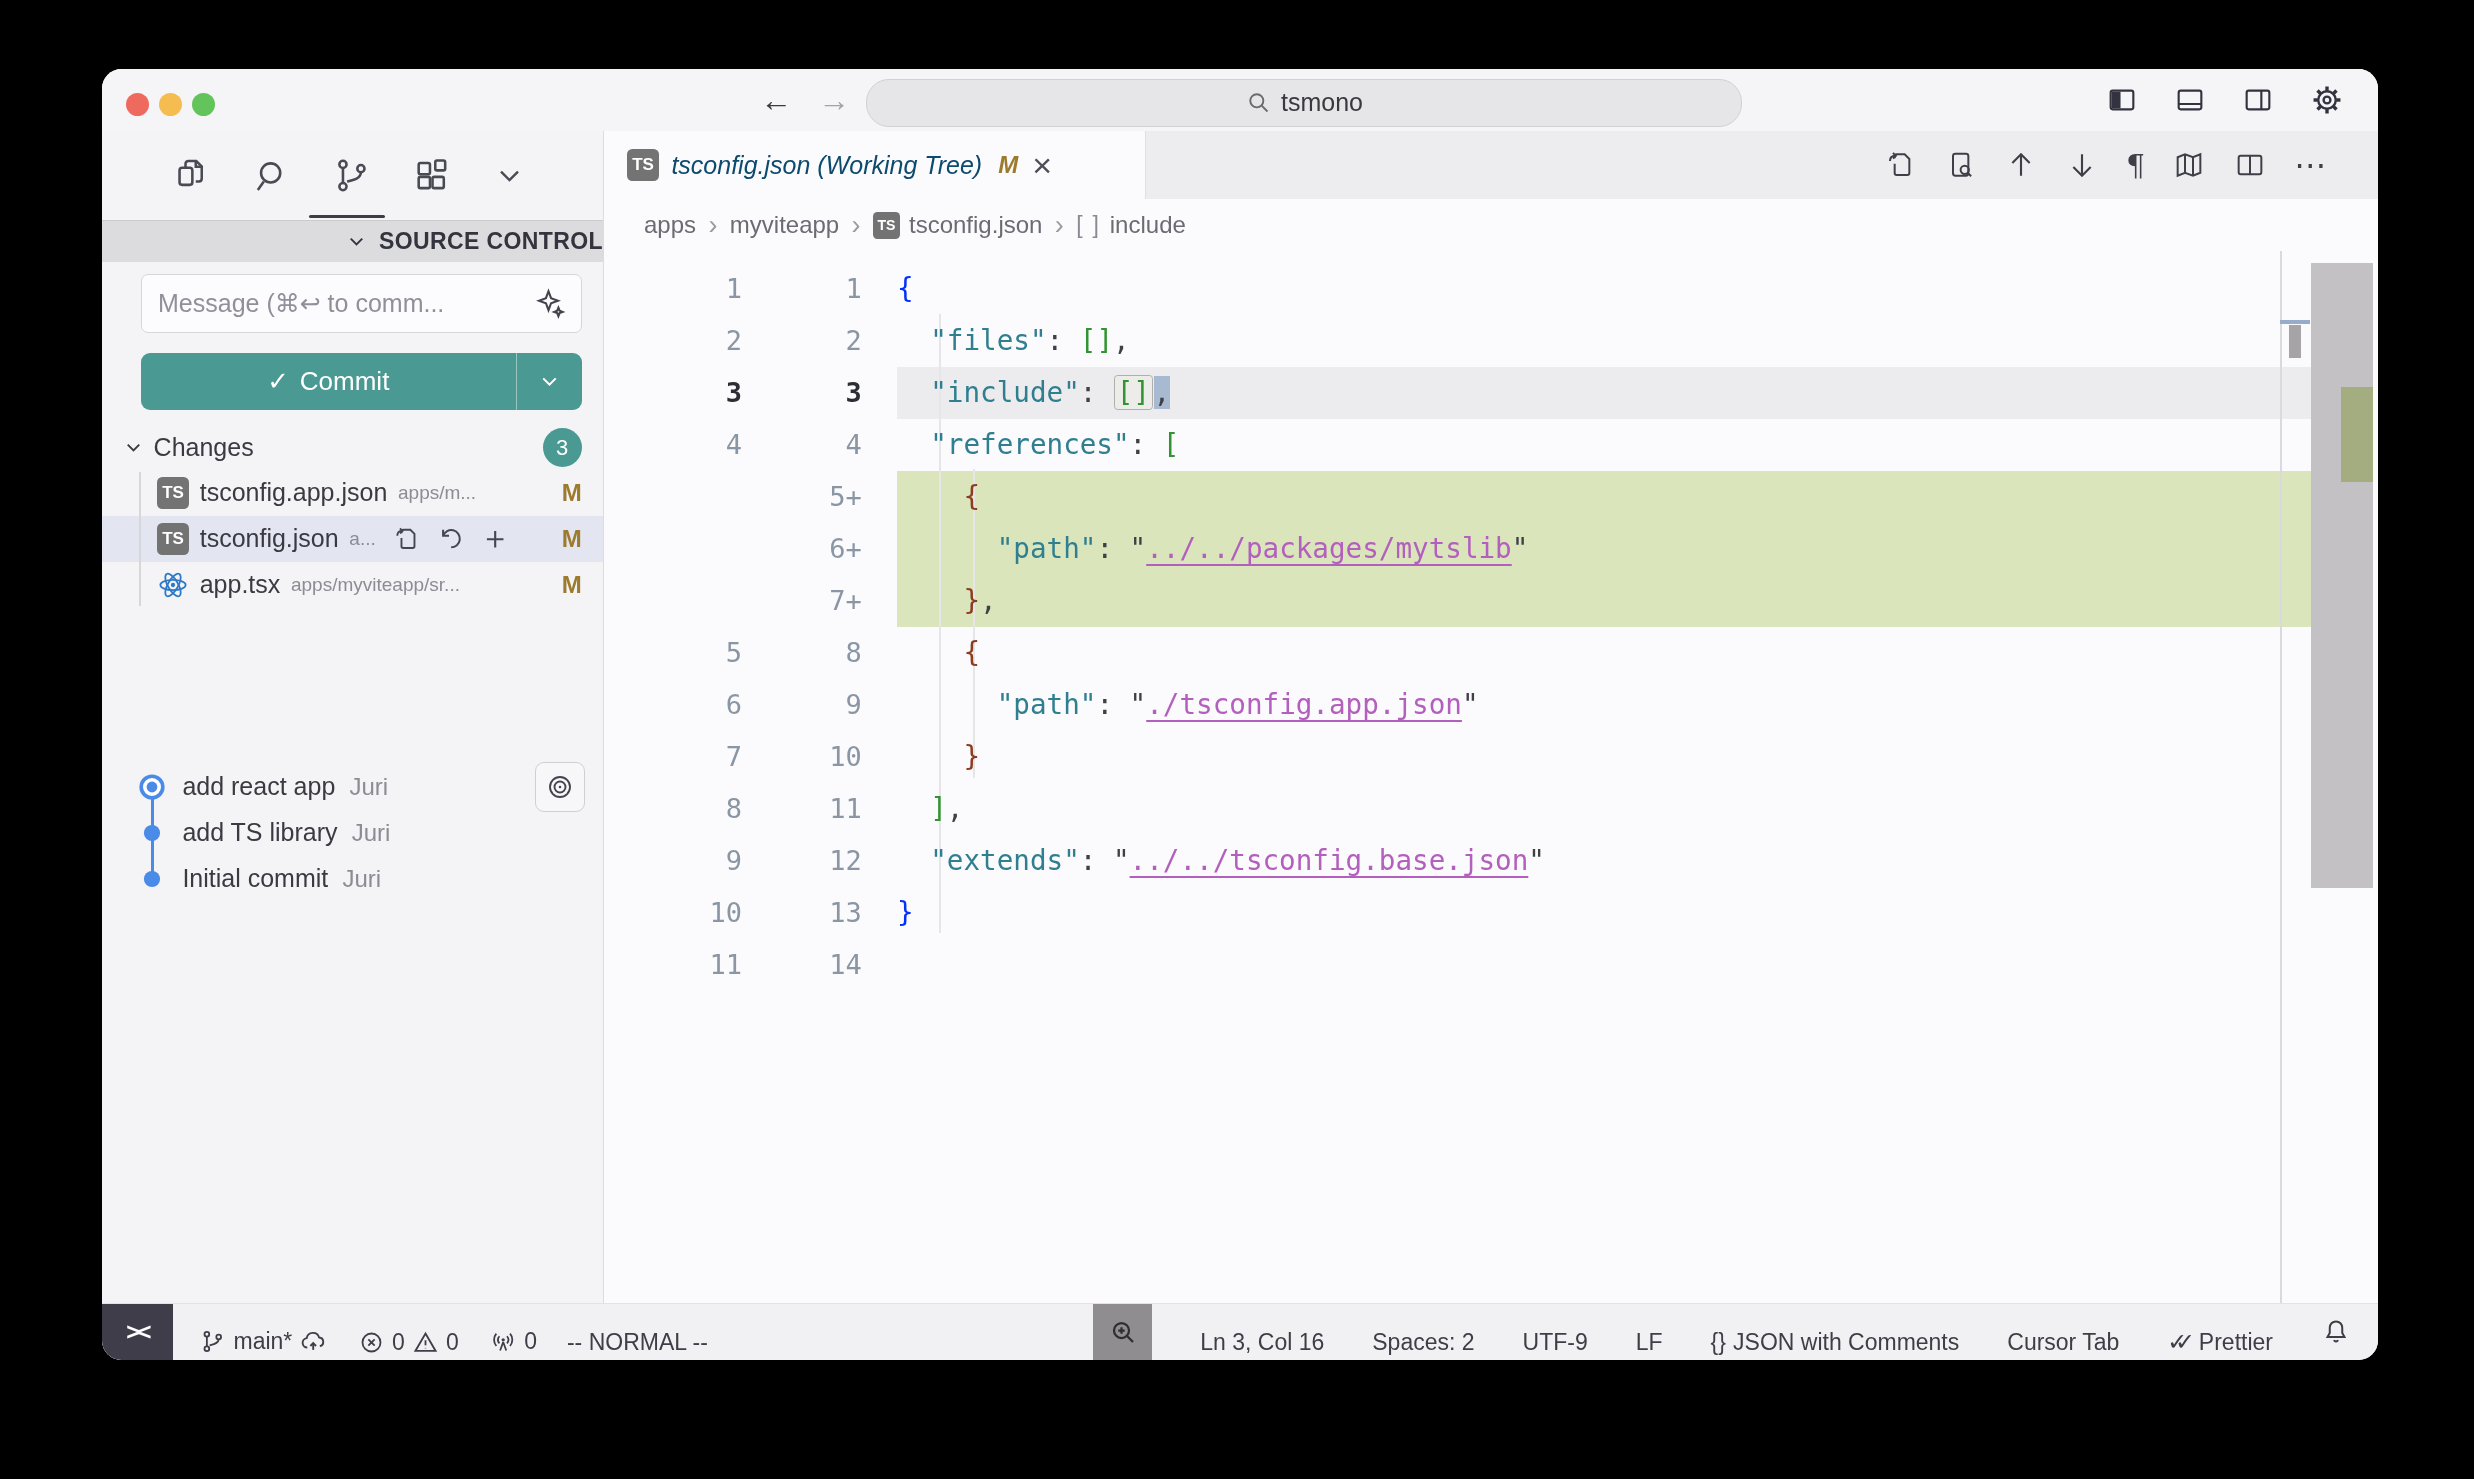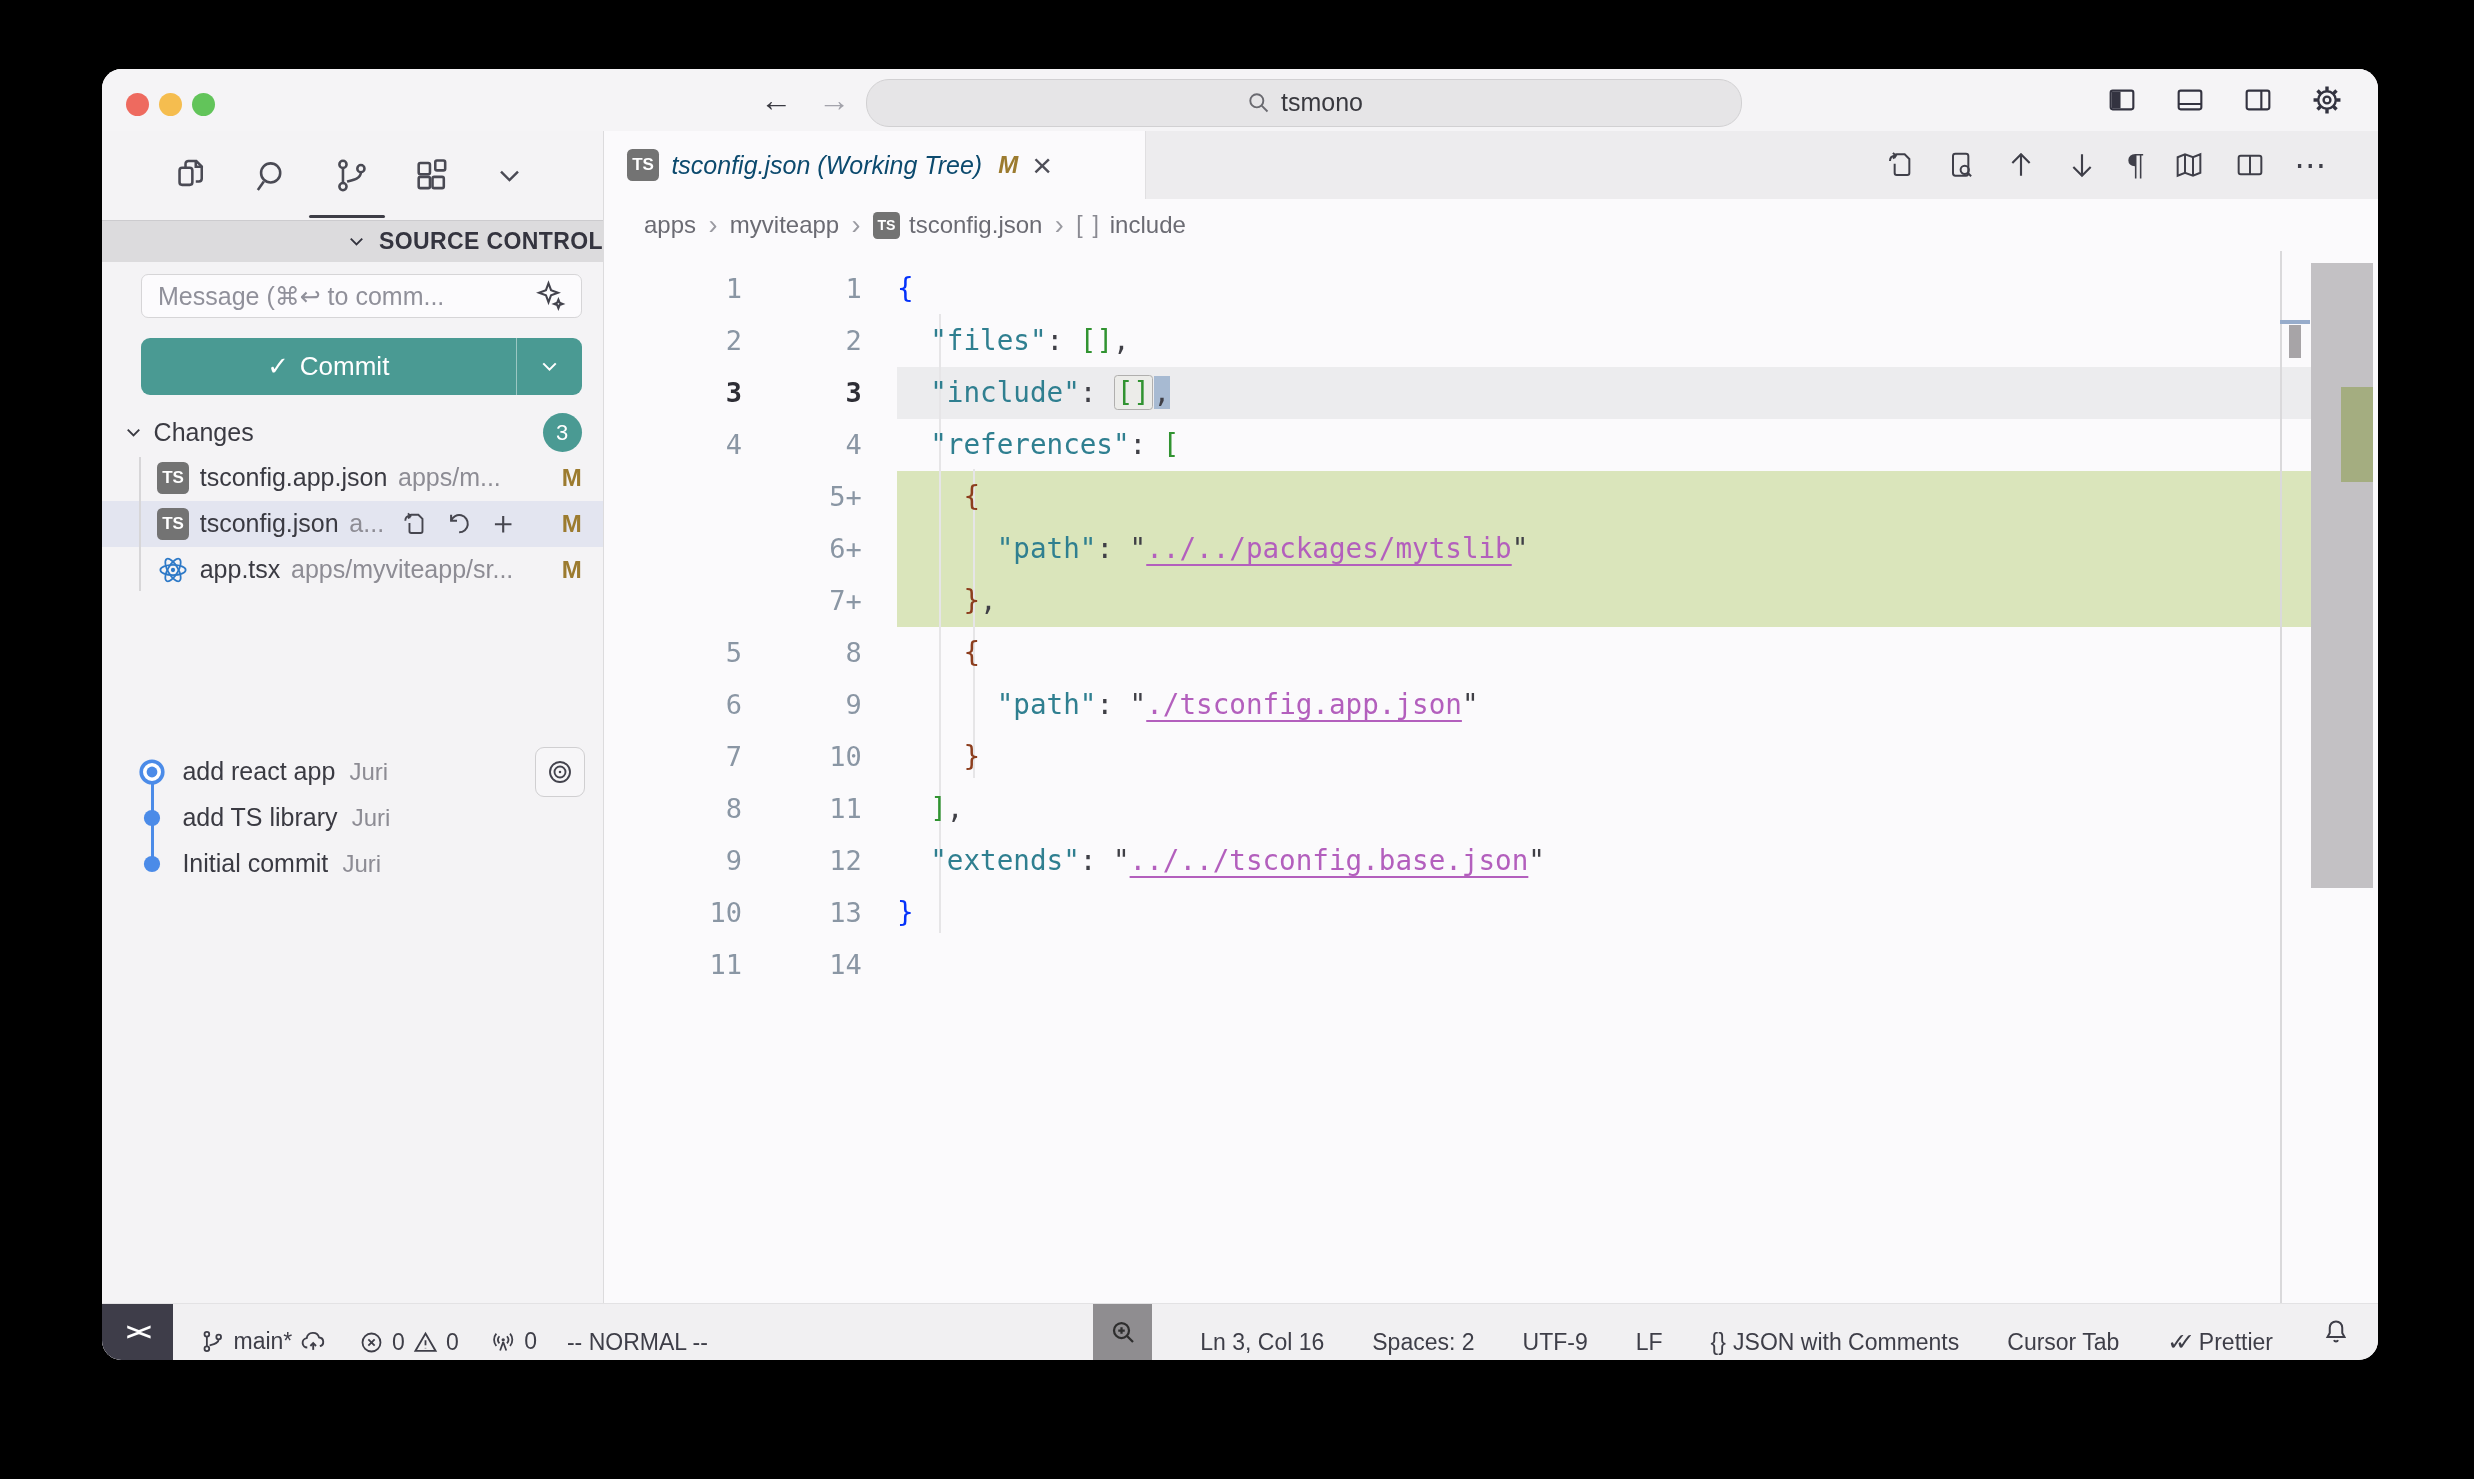--- a/index.html
+++ b/index.html
@@ -25,37 +25,37 @@
 
   
   .main { flex:1; display:flex; min-height:0; }
   .sidebar { width:502px; flex:0 0 502px; background:#f4f3f5; border-right:1.8px solid #dcdbdd; display:flex; flex-direction:column; }
   .activity { height:89px; flex:0 0 89px; position:relative; display:flex; align-items:center; gap:39px; padding-left:69px; }
   .activity .ai { color:#4a4a54; position:relative; }
   .activity .active-underline { position:absolute; left:207px; bottom:1.8px; width:76px; height:3.6px; background:#3d3d46; border-radius:1.8px; }
   .sec-header { height:42px; flex:0 0 42px; background:#dcdbdd; border-top:1.8px solid #cccbce;
                 display:flex; align-items:center; gap:10.7px; padding-left:16px;
                 font-size:23px; font-weight:bold; color:#34343f; letter-spacing:0.4px;justify-content:flex-end; }
-  .msg-wrap { margin:12.4px 21.3px 0 39px; height:44px; background:#fcfbfd; border:1.8px solid #d6d5d7; border-radius:7.1px;
+  .msg-wrap { margin:12.4px 21.3px 0 39px; height:59px; background:#fcfbfd; border:1.8px solid #d6d5d7; border-radius:7.1px;
               display:flex; align-items:center; padding:0 12.4px 0 16px; }
   .msg-wrap .ph { color:#90909a; font-size:25px; flex:1; white-space:nowrap; overflow:hidden; }
   .commit-btn { margin:19.6px 21.3px 0 39px; height:57px; flex:0 0 57px; background:#4a9a93; border:none; border-radius:9px;
                 display:flex; align-items:center; color:#fff; font-size:26px; cursor:pointer; font-family:inherit; }
   .commit-btn .main-part { flex:1; display:flex; align-items:center; justify-content:center; gap:10.7px; }
   .commit-btn .dd { width:66px; border-left:1.8px solid rgba(255,255,255,.45); align-self:stretch; display:flex; align-items:center; justify-content:center; }
   .changes-header { margin-top:16px; height:44px; flex:0 0 44px; display:flex; align-items:center; gap:9px; padding-left:19.6px;
                     font-size:25px; color:#3a3a42; }
   .badge { margin-left:auto; margin-right:21.3px; min-width:39px; height:39px; border-radius:19.6px; background:#4a9a93;
            color:#fff; font-size:22px; display:flex; align-items:center; justify-content:center; }
   .changes-list { position:relative; }
   .changes-list .guide { position:absolute; left:37px; top:1.8px; bottom:1.8px; width:1.8px; background:#d7d6d8; }
   .file-row { height:46px; display:flex; align-items:center; gap:10.7px; padding-left:55px; padding-right:21.3px; font-size:25px; color:#3a3a42; }
   .file-row.selected { background:#e3e5f0; }
   .file-row .fname { white-space:nowrap; }
-  .file-row .fpath { color:#8d8c94; font-size:25px; white-space:nowrap; }
+  .file-row .fpath { color:#8d8c94; font-size:19px; white-space:nowrap; }
   .file-row .acts { display:flex; gap:16px; margin-left:5.3px; color:#46464f; }
   .file-row .mbadge { margin-left:auto; color:#9c7b2f; font-weight:bold; font-size:24px; }
   .tsbadge { width:32px; height:32px; border-radius:5.3px; background:#737373; color:#fff; font-weight:bold;
              font-size:17px; display:flex; align-items:center; justify-content:center; flex:0 0 32px; letter-spacing:0; }
   .graph-spacer { flex:0 0 156px; }
   .graph-list { position:relative; }
   .graph-list .gline { position:absolute; left:49px; top:23px; width:2.7px; background:#4b8be8; }
   .commit-row { height:46px; display:flex; align-items:center; padding-left:32px; padding-right:18px; font-size:25px; color:#3a3a42; position:relative; }
   .commit-row .dot { width:36px; height:36px; flex:0 0 36px; display:flex; align-items:center; justify-content:center; margin-right:12.4px; }
   .commit-row .author { color:#8d8c94; margin-left:14.2px; font-size:24px; }

